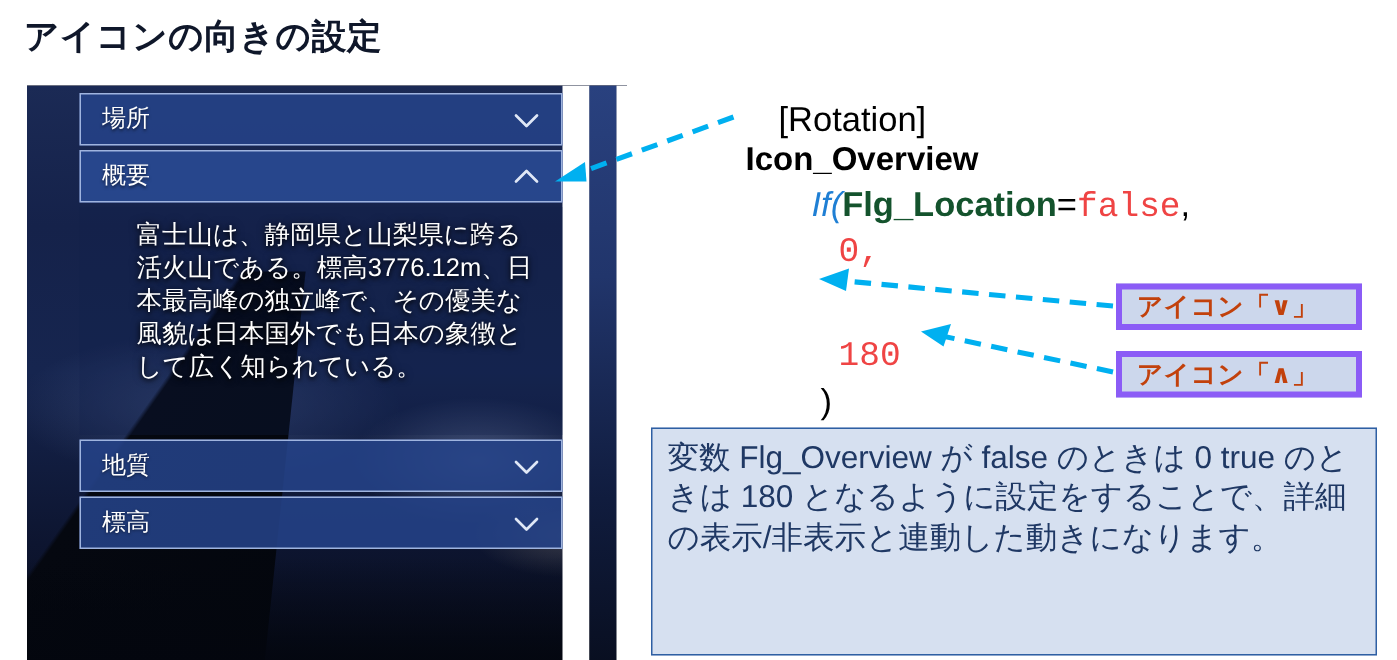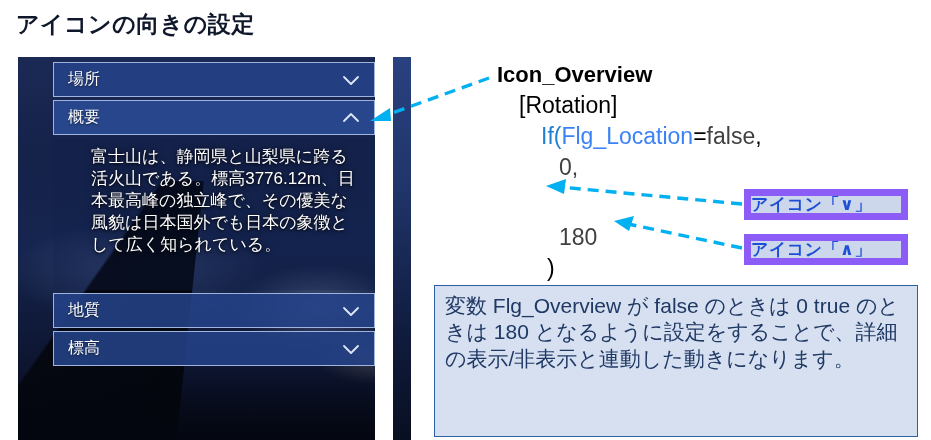--- a/index.html
+++ b/index.html
@@ -156,36 +156,37 @@
     margin-top: 4px;
     font-size: 23px;
   }
   .f-line {
     margin-top: 4px;
   }
   #f-line-if   { margin-left: 44px; }
   #f-line-0    { margin-left: 62px; }
   #f-line-180  { margin-left: 62px; margin-top: 43px; }
   #f-line-close{ margin-left: 50px; }
-  .tok-blue  { color: #1f7fd4; }
-  .tok-blue2 { color: #3b82f6; }
+  .tok-blue  { color: #1f7fd4; font-style: italic; }
+  .tok-blue2 { color: #14532d; font-weight: bold; }
   .tok-black { color: #000000; }
-  .tok-red   { color: #404040; }
+  .tok-red   { color: #ef4444; font-family: Liberation Mono, monospace; }
 
   
   .callout {
     position: absolute;
     box-sizing: border-box;
     background: #ccd7ec;
-    border: 7px solid #8b5cf6;
-    color: #1d4ed8;
+    border: 4px solid #8b5cf6;
+    color: #c2410c;
     font-weight: bold;
     font-size: 17px;
     display: flex;
     align-items: center;
+    padding-left: 10px;
     letter-spacing: 0.5px;
   }
   #callout-down { left: 744px; top: 189px; width: 164px; height: 31px; }
   #callout-up   { left: 744px; top: 234px; width: 164px; height: 31px; text-align: right; }
 
   
   #note-box {
     position: absolute;
     left: 434px;
     top: 285px;
@@ -265,22 +266,22 @@
     </div>
 
   </div>
 
   <div id="app-scrollbar-track">
     
   </div>
 </div>
 
 <div id="formula-block">
+  <div id="formula-prop">[Rotation]</div>
   <div id="formula-name">Icon_Overview</div>
-  <div id="formula-prop">[Rotation]</div>
 
   <div class="f-line" id="f-line-if"><span class="tok-blue">If(</span><span class="tok-blue2">Flg_Location</span><span class="tok-black">=</span><span class="tok-red">false</span><span class="tok-black">,</span></div>
 
   <div class="f-line tok-red" id="f-line-0">0,</div>
 
   <div class="f-line tok-red" id="f-line-180">180</div>
 
   <div class="f-line tok-black" id="f-line-close">)</div>
 </div>
 

